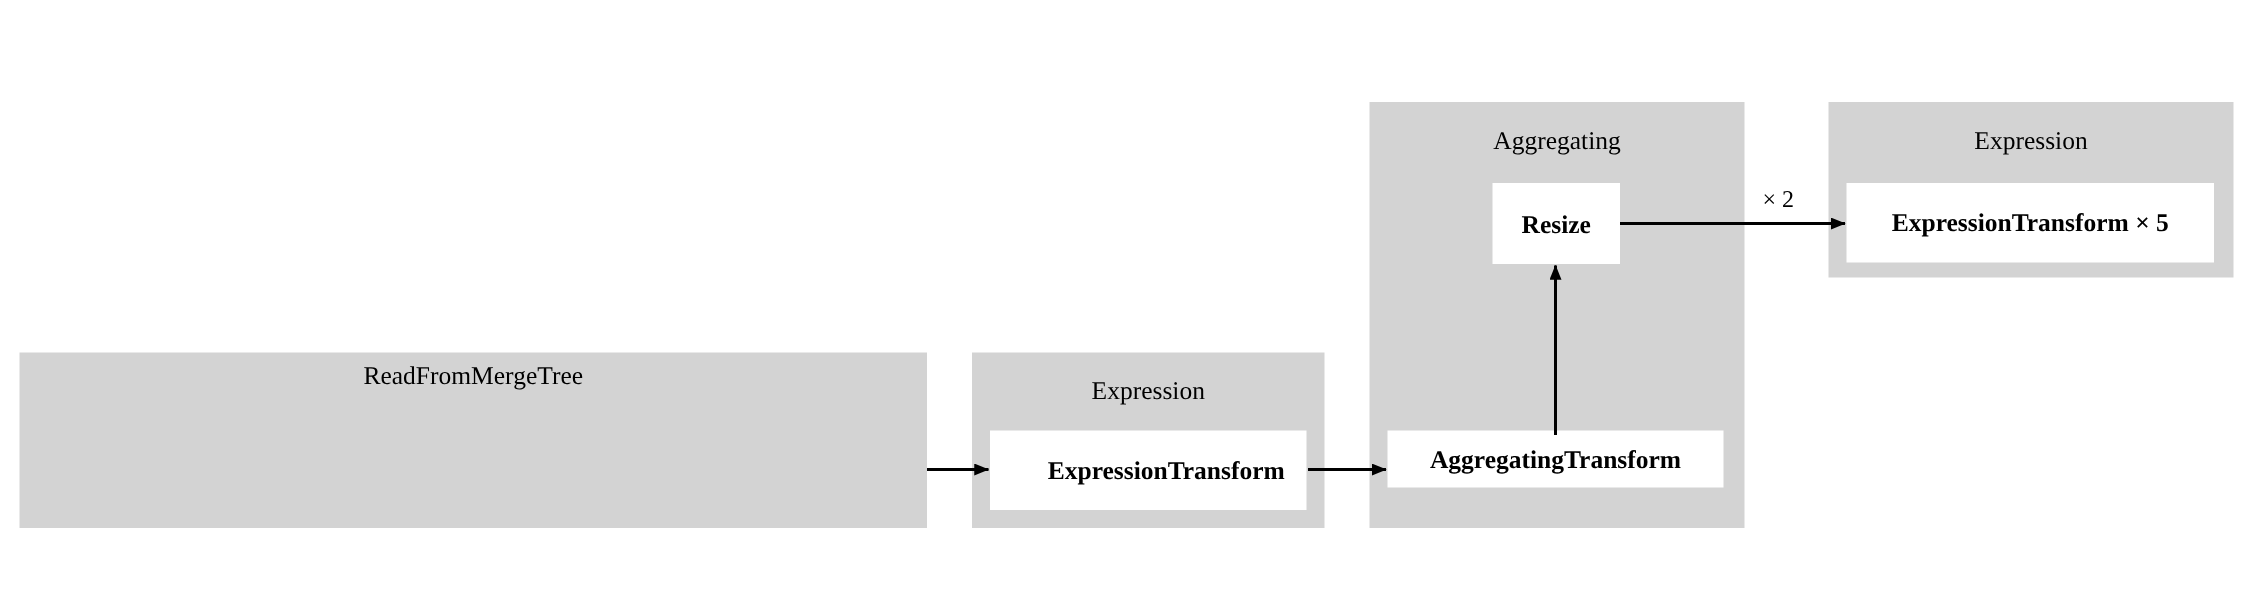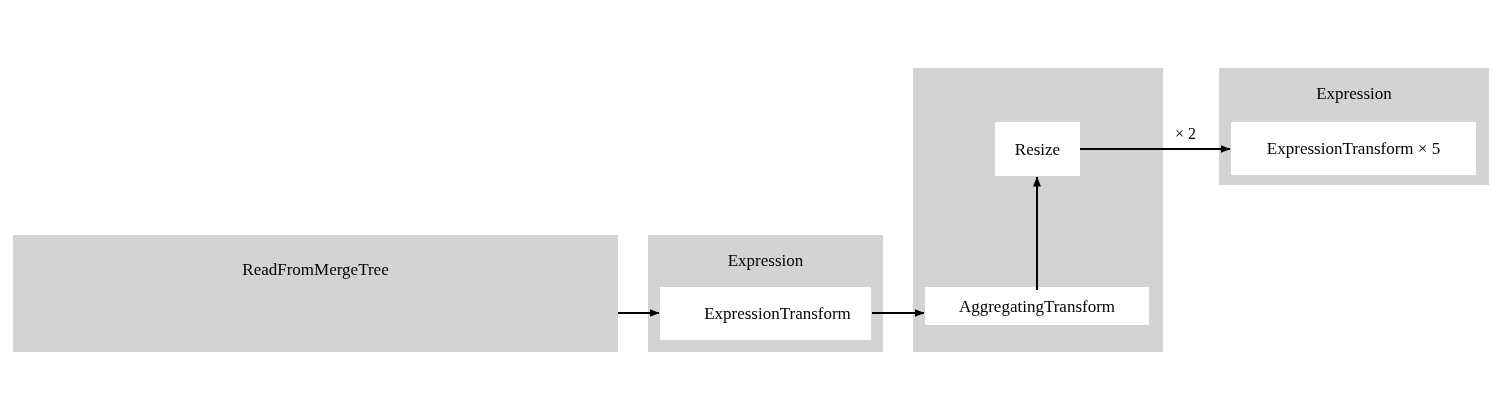--- a/index.html
+++ b/index.html
@@ -42,20 +42,21 @@
     position: absolute;
     background: #ffffff;
     box-sizing: border-box;
     display: flex;
     align-items: center;
     justify-content: center;
     font-size: 17px;
     line-height: 1;
     white-space: nowrap;
     color: #000000;
+    font-weight: bold;
   }
 
   
   .edge-layer {
     position: absolute;
     left: 0;
     top: 0;
     width: 1502px;
     height: 410px;
     pointer-events: none;
@@ -67,29 +68,30 @@
     white-space: nowrap;
     color: #000000;
   }
 </style>
 </head>
 <body>
 
 <div id="canvas">
 
   <div class="cluster" style="left:13px; top:235px; width:605px; height:117px;">
-    <div class="cluster-title" style="top:26px;">ReadFromMergeTree</div>
+    <div class="cluster-title" style="top:7px;">ReadFromMergeTree</div>
   </div>
 
   <div class="cluster" style="left:648px; top:235px; width:235px; height:117px;">
     <div class="cluster-title" style="top:17px;">Expression</div>
     <div class="node" style="left:12px; top:52px; width:211px; height:53px;padding-left:24px;">ExpressionTransform</div>
   </div>
 
   <div class="cluster" style="left:913px; top:68px; width:250px; height:284px;">
+    <div class="cluster-title" style="top:17px;">Aggregating</div>
     <div class="node" style="left:82px; top:54px; width:85px; height:54px;">Resize</div>
     <div class="node" style="left:12px; top:219px; width:224px; height:38px;">AggregatingTransform</div>
   </div>
 
   <div class="cluster" style="left:1219px; top:68px; width:270px; height:117px;">
     <div class="cluster-title" style="top:17px;">Expression</div>
     <div class="node" style="left:12px; top:54px; width:245px; height:53px;">ExpressionTransform × 5</div>
   </div>
 
   <svg class="edge-layer" viewBox="0 0 1502 410" width="1502" height="410">

